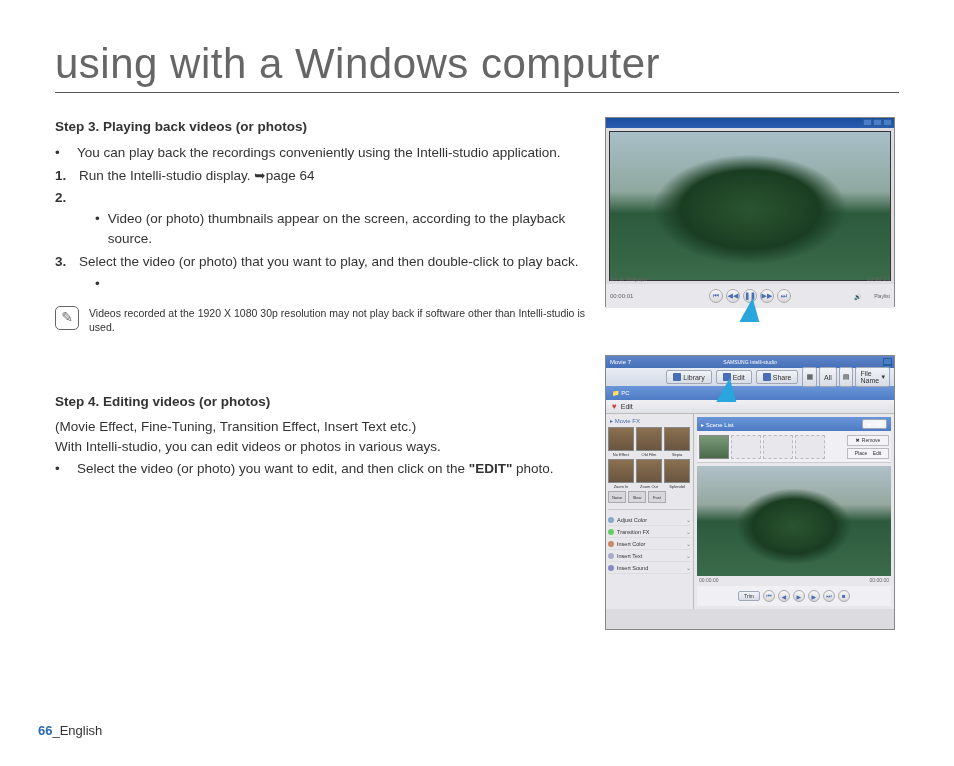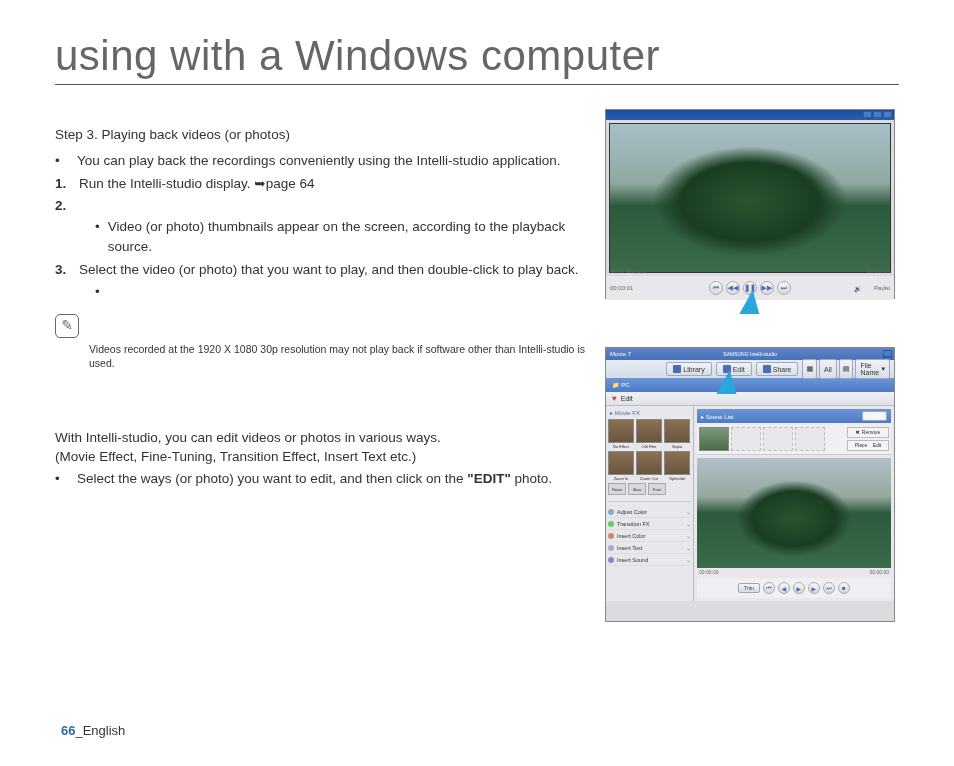--- a/index.html
+++ b/index.html
@@ -5,21 +5,21 @@
   * { margin: 0; padding: 0; box-sizing: border-box; }
   body {
     width: 954px;
     height: 766px;
     background: #fff;
     font-family: Arial, Helvetica, sans-serif;
     position: relative;
     color: #333;
   }
   .page {
-    padding: 32px 55px 20px 55px;
+    padding: 40px 55px 20px 55px;
   }
   .title {
     font-size: 42px;
     font-weight: 300;
     color: #666;
     border-bottom: 1px solid #555;
     padding-bottom: 4px;
     margin-bottom: 24px;
     font-family: "Helvetica Neue", Arial, sans-serif;
     letter-spacing: 0.5px;
@@ -30,24 +30,23 @@
   }
   .left-col {
     width: 530px;
     font-size: 13.5px;
     line-height: 1.45;
   }
   .right-col {
     width: 290px;
   }
   .step-heading {
-    font-weight: normal;
+    font-weight: bold;
     font-size: 13.5px;
     margin-bottom: 6px;
-    margin-top: 16px;
   }
   .bullet-row {
     display: flex;
     gap: 8px;
     margin-bottom: 4px;
   }
   .bullet-row .marker {
     width: 14px;
     flex-shrink: 0;
   }
@@ -82,21 +81,20 @@
     align-items: center;
     justify-content: center;
     flex-shrink: 0;
     font-size: 14px;
     color: #666;
   }
   .note-text {
     font-size: 10.5px;
     line-height: 1.35;
     text-align: justify;
-    margin-top: 28px;
   }
   .screenshot-box {
     border: 1px solid #888;
     background: #dcdce0;
     position: relative;
     margin-bottom: 10px;
     overflow: visible;
   }
   .player-window {
     height: 190px;
@@ -394,21 +392,21 @@
     font-size:6px;
     color:#4a6db8;
   }
   .arrow2 {
     left: 112px;
     top: 22px;
   }
   .page-footer {
     position: absolute;
     bottom: 28px;
-    left: 61px;
+    left: 38px;
     font-size: 13px;
   }
   .page-footer .num {
     color: #2a6bb0;
     font-weight: bold;
   }
   .gap-block { height: 58px; }
 </style>
 </head>
 <body>
@@ -449,26 +447,27 @@
         <div>•</div>
       </div>
 
       <div class="note-row">
         <div class="note-icon">✎</div>
         <div class="note-text">Videos recorded at the 1920 X 1080 30p resolution may not play back if software other than Intelli-studio is used.</div>
       </div>
 
       <div class="gap-block"></div>
 
+      <div class="step-heading">Step 4. Editing videos (or photos)</div>
+      <div>(Movie Effect, Fine-Tuning, Transition Effect, Insert Text etc.)</div>
       <div>With Intelli-studio, you can edit videos or photos in various ways.</div>
-      <div>(Movie Effect, Fine-Tuning, Transition Effect, Insert Text etc.)</div>
       <div class="bullet-row" style="margin-top:2px;">
         <div class="marker">•</div>
         <div>
-          <span>Select the ways (or photo) you want to edit, and then click on the </span><b>"EDIT"</b><span> photo.</span>
+          <span>Select the video (or photo) you want to edit, and then click on the </span><b>"EDIT"</b><span> photo.</span>
         </div>
       </div>
 
     </div>
 
     <div class="right-col">
 
       <div class="screenshot-box player-window">
         <div class="player-titlebar">
           <div class="wincontrols">

